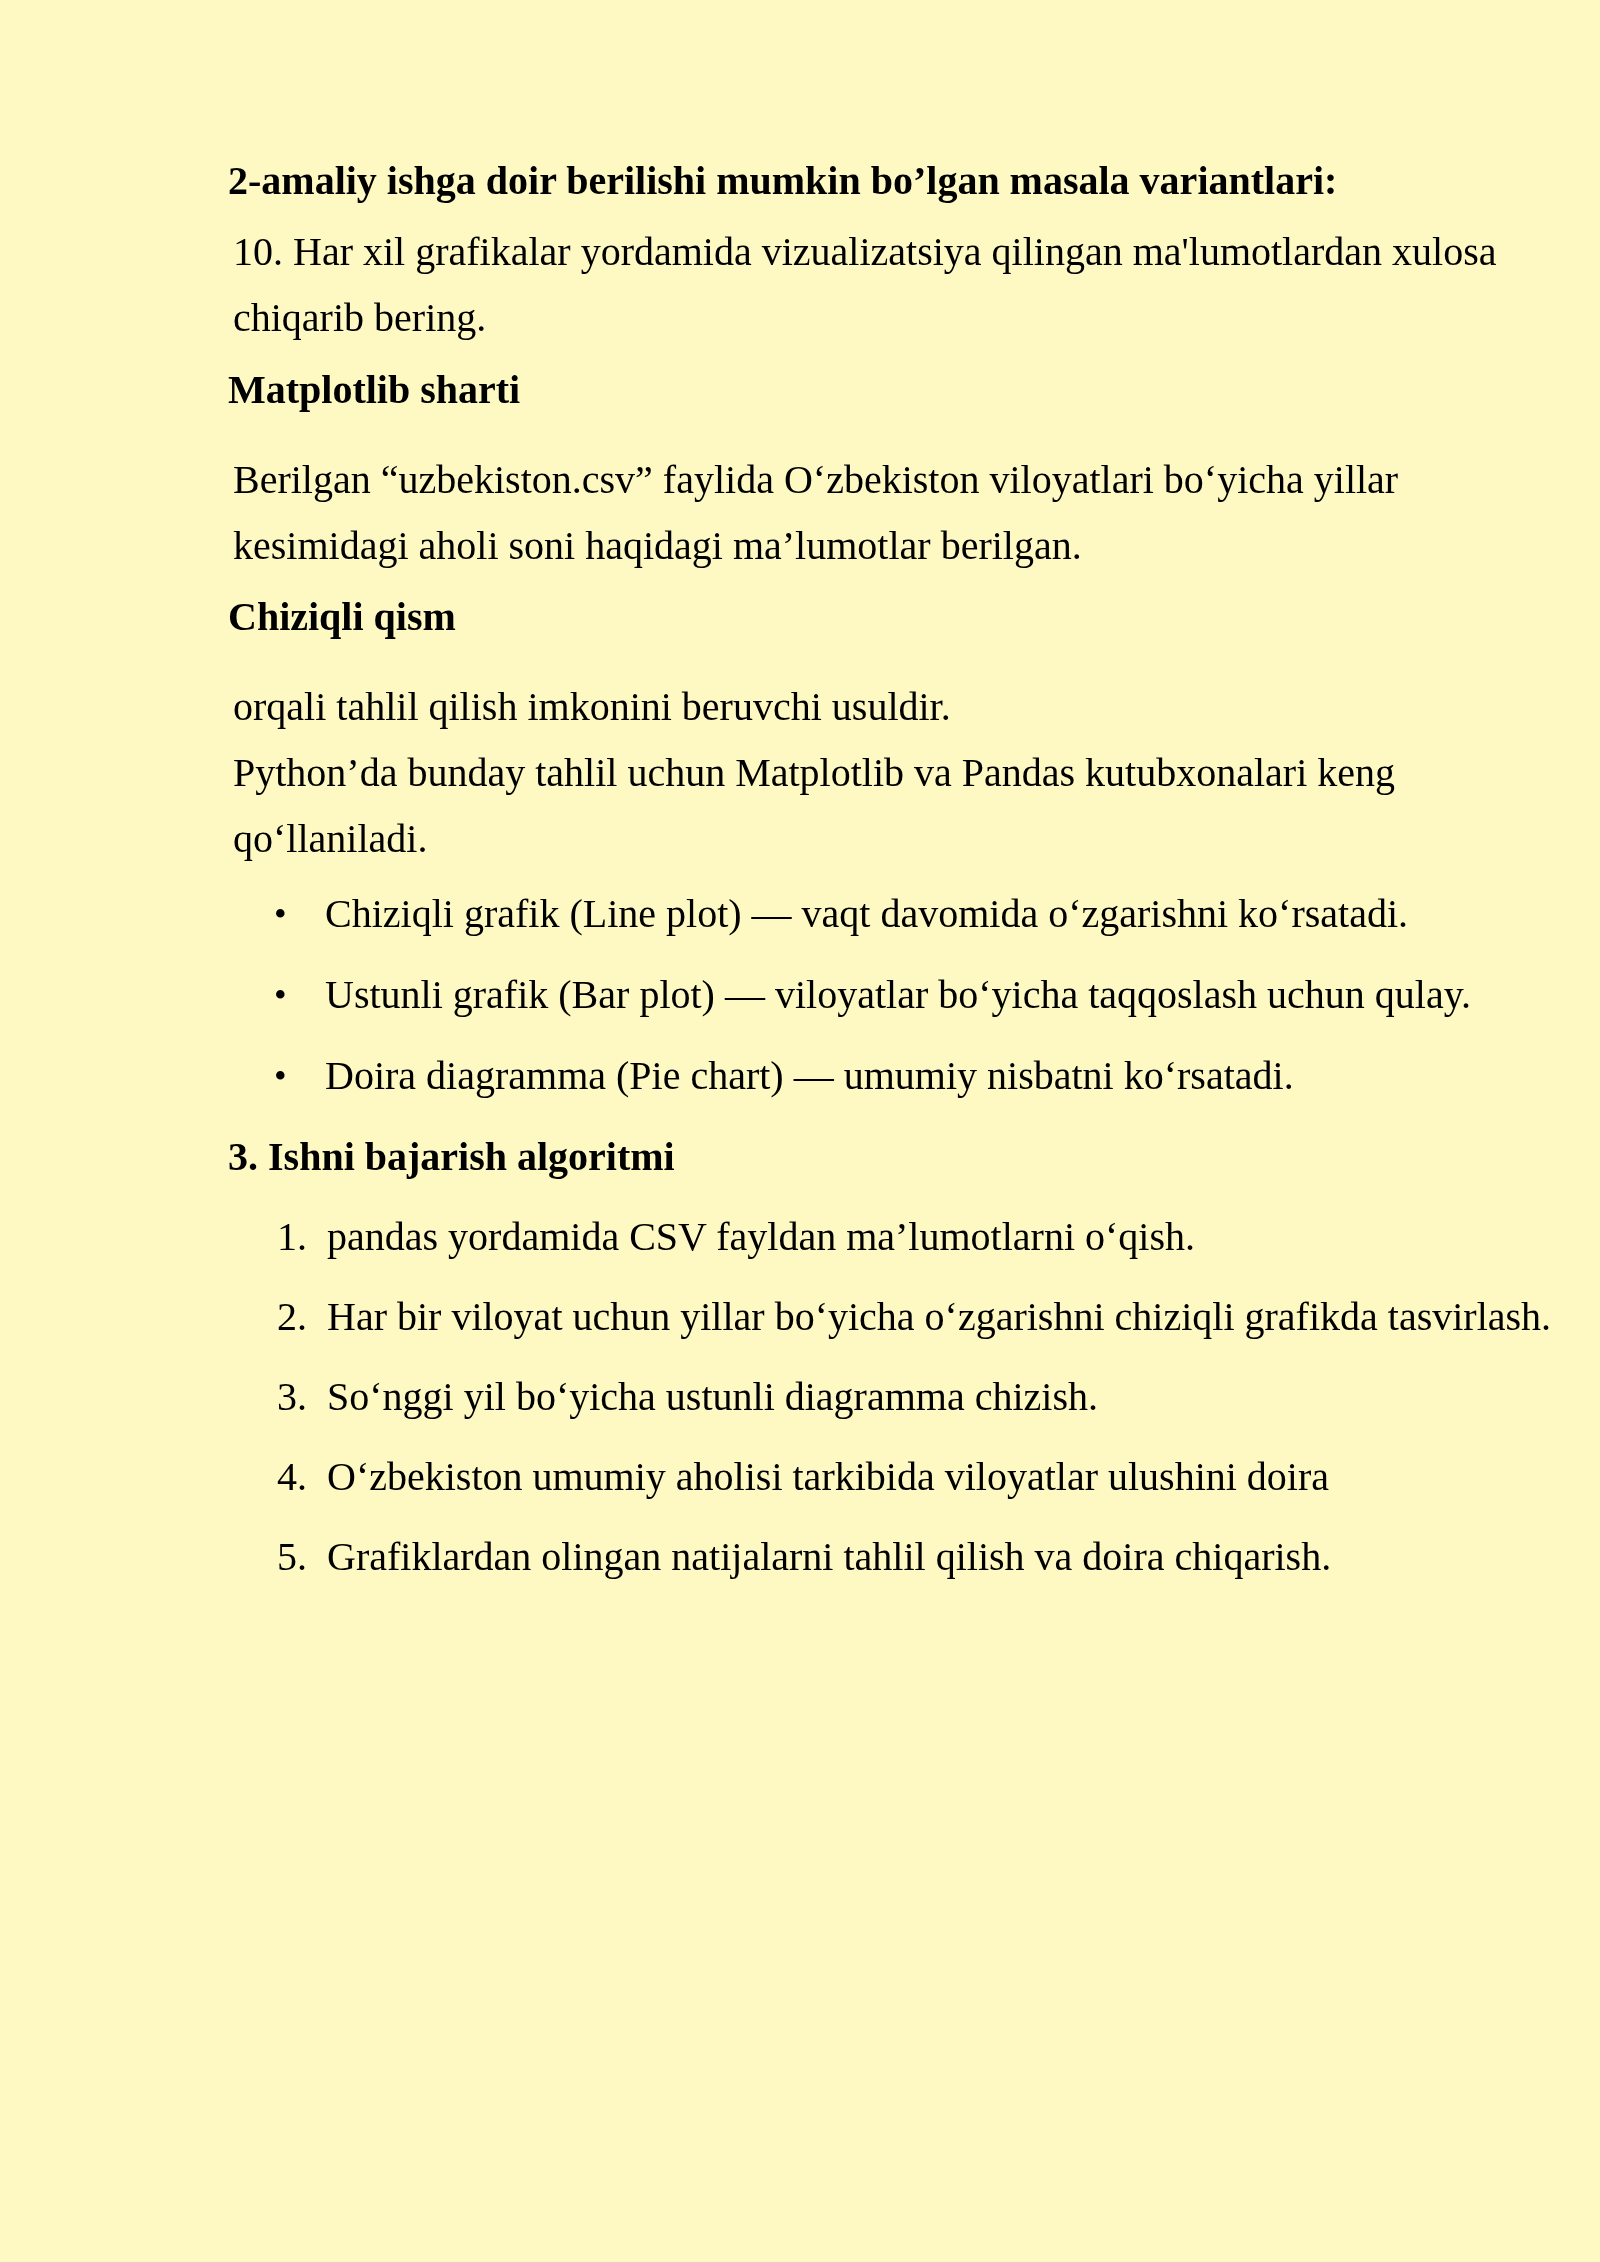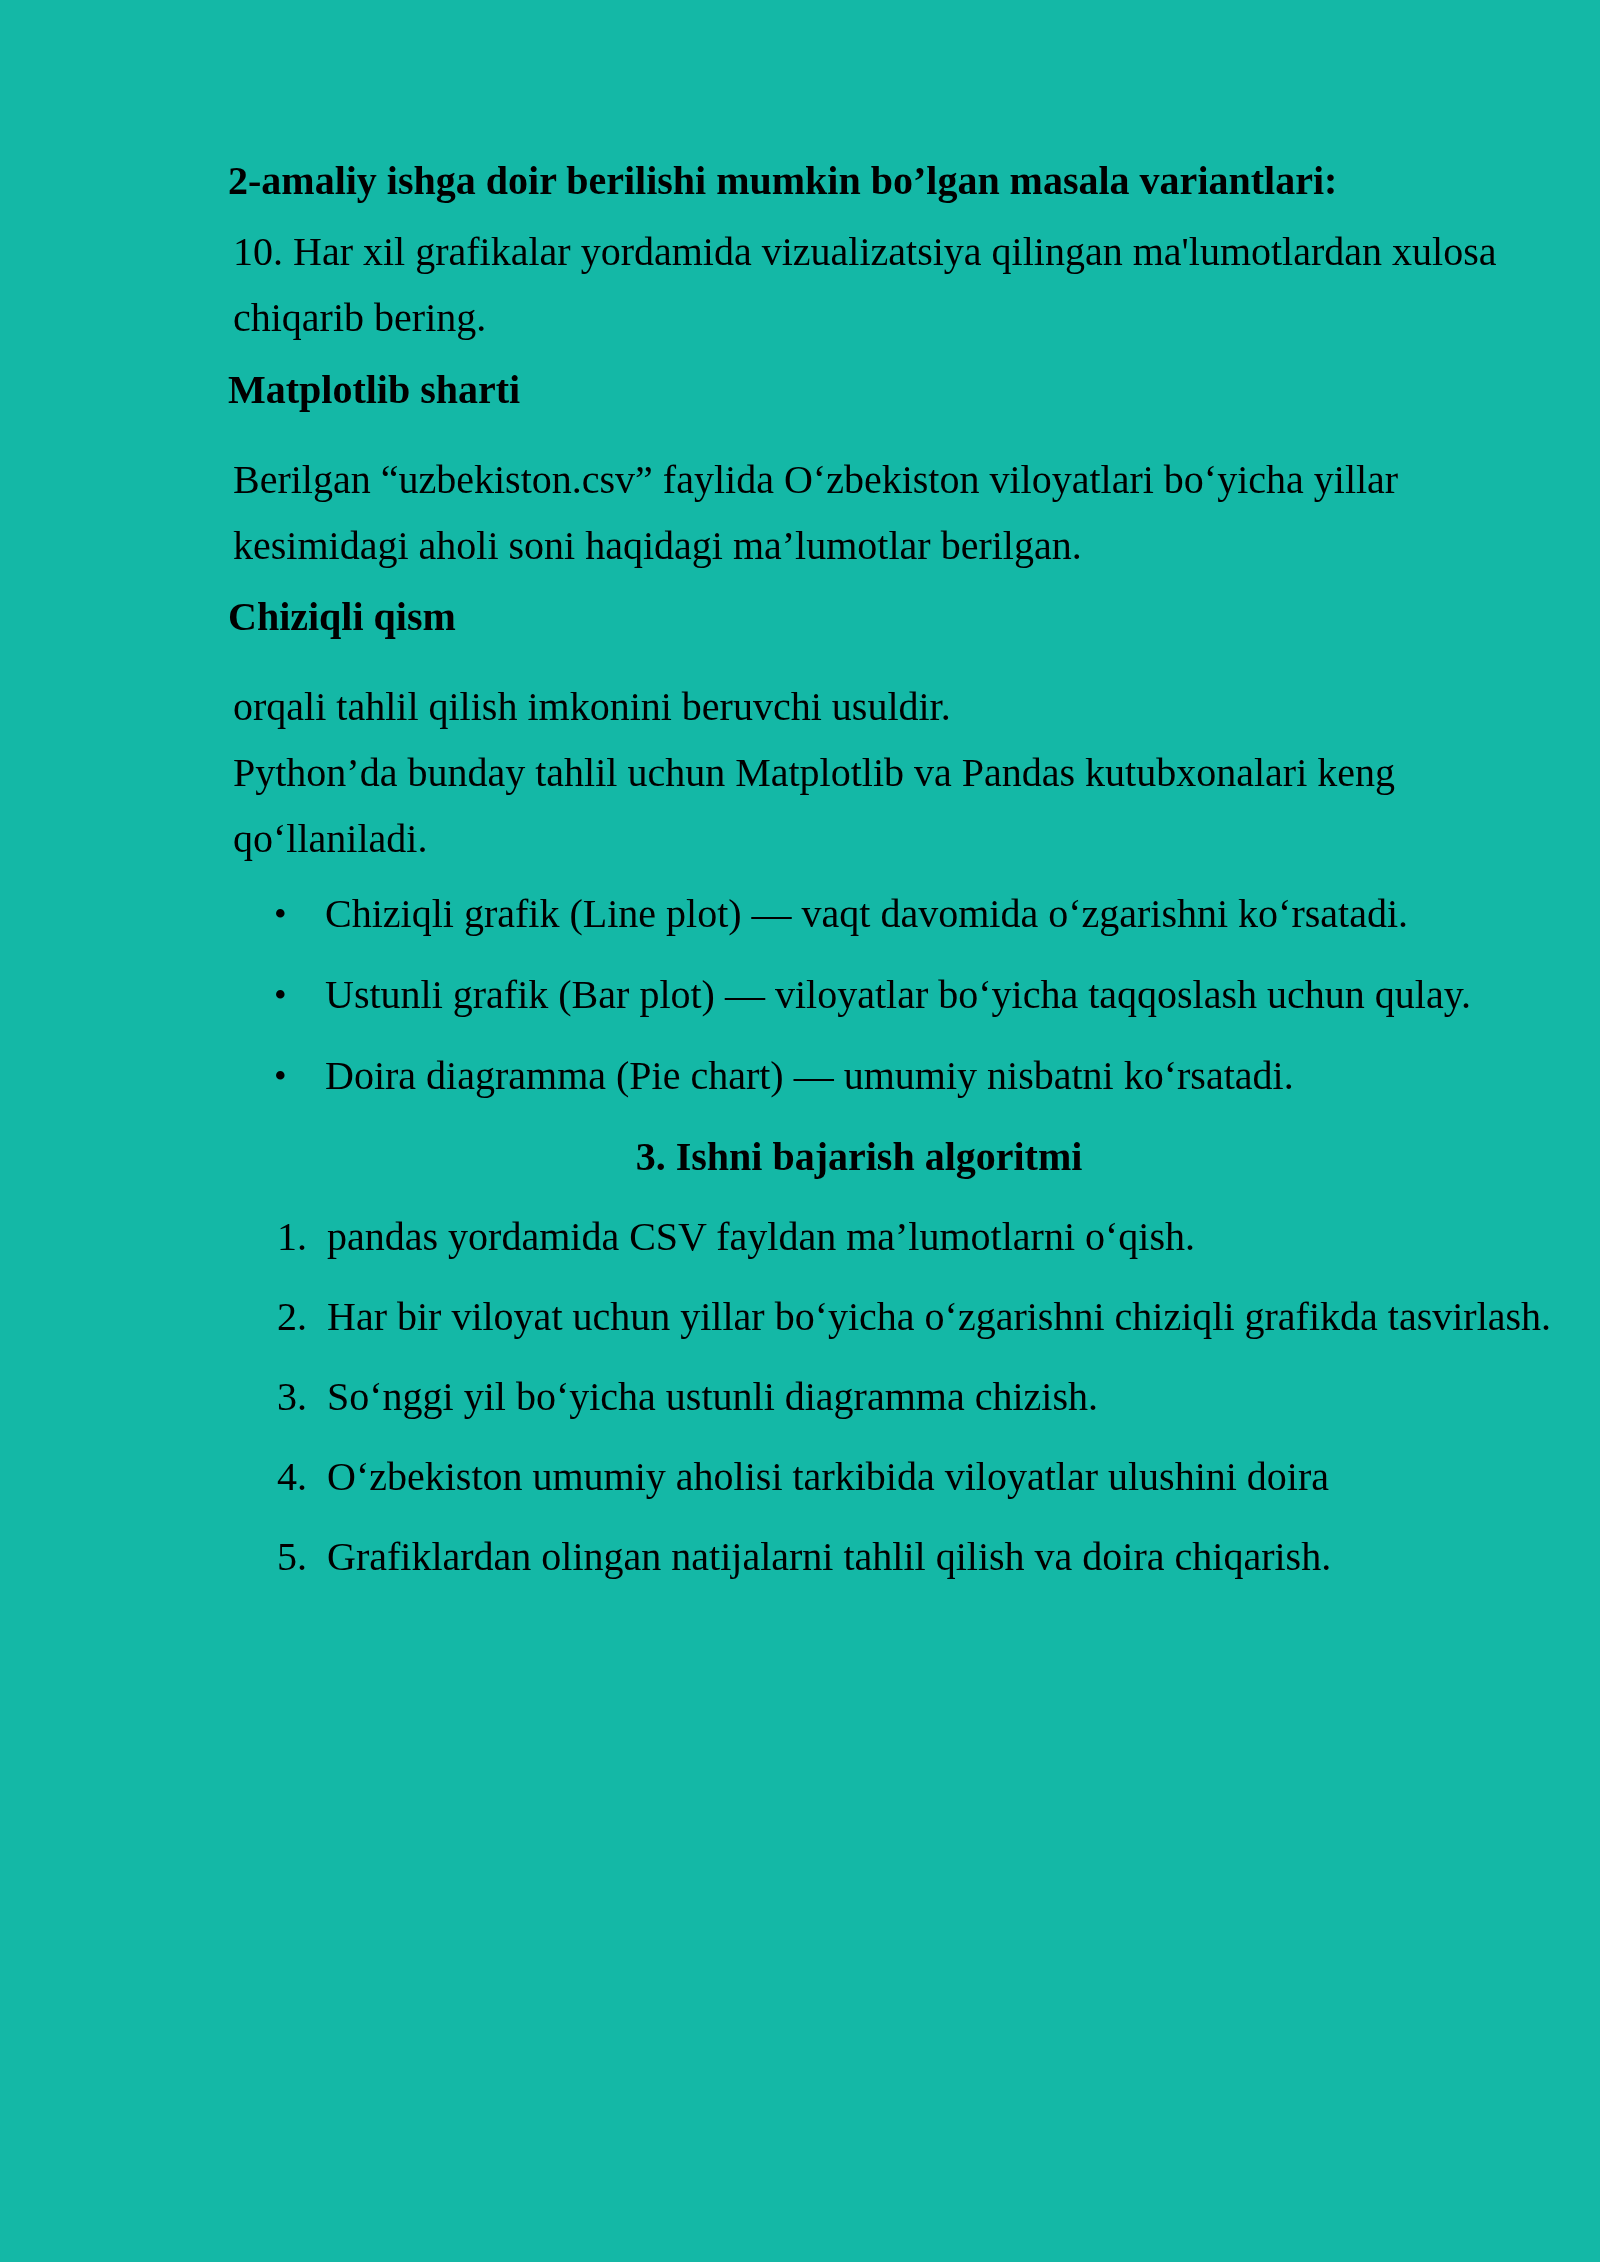--- a/index.html
+++ b/index.html
@@ -4,35 +4,35 @@
 <style>
   html, body {
     margin: 0;
     padding: 0;
     background: #ffffff;
   }
   .page {
     position: relative;
     width: 1600px;
     height: 2262px;
-    background: #14b8a6;
+    background: #fef9c3;
     box-sizing: border-box;
     padding: 148px 110px 0 228px;
     font-family: "Liberation Serif", "DejaVu Serif", serif;
     font-size: 40px;
     line-height: 66px;
     color: #000000;
     overflow: hidden;
   }
   .line { display: block; white-space: nowrap; }
   .heading { font-weight: 700; white-space: nowrap; }
   .h-title    { margin: 0 0 4px 0; }
   .h-masala   { margin: 6px 0 24px 0; }
   .h-nazariy  { margin: 4px 0 24px 0; }
-  .h-algoritm { margin: 2px 0 14px 0; text-align: center; }
+  .h-algoritm { margin: 2px 0 14px 0; }
   .para { margin: 5px; }
   ul.bullet-list, ol.step-list {
     list-style: none;
     margin: 9px 0 0 0;
     padding: 0;
   }
   ol.step-list { margin-top: 0; }
   .bullet-list li {
     position: relative;
     padding-left: 97px;

